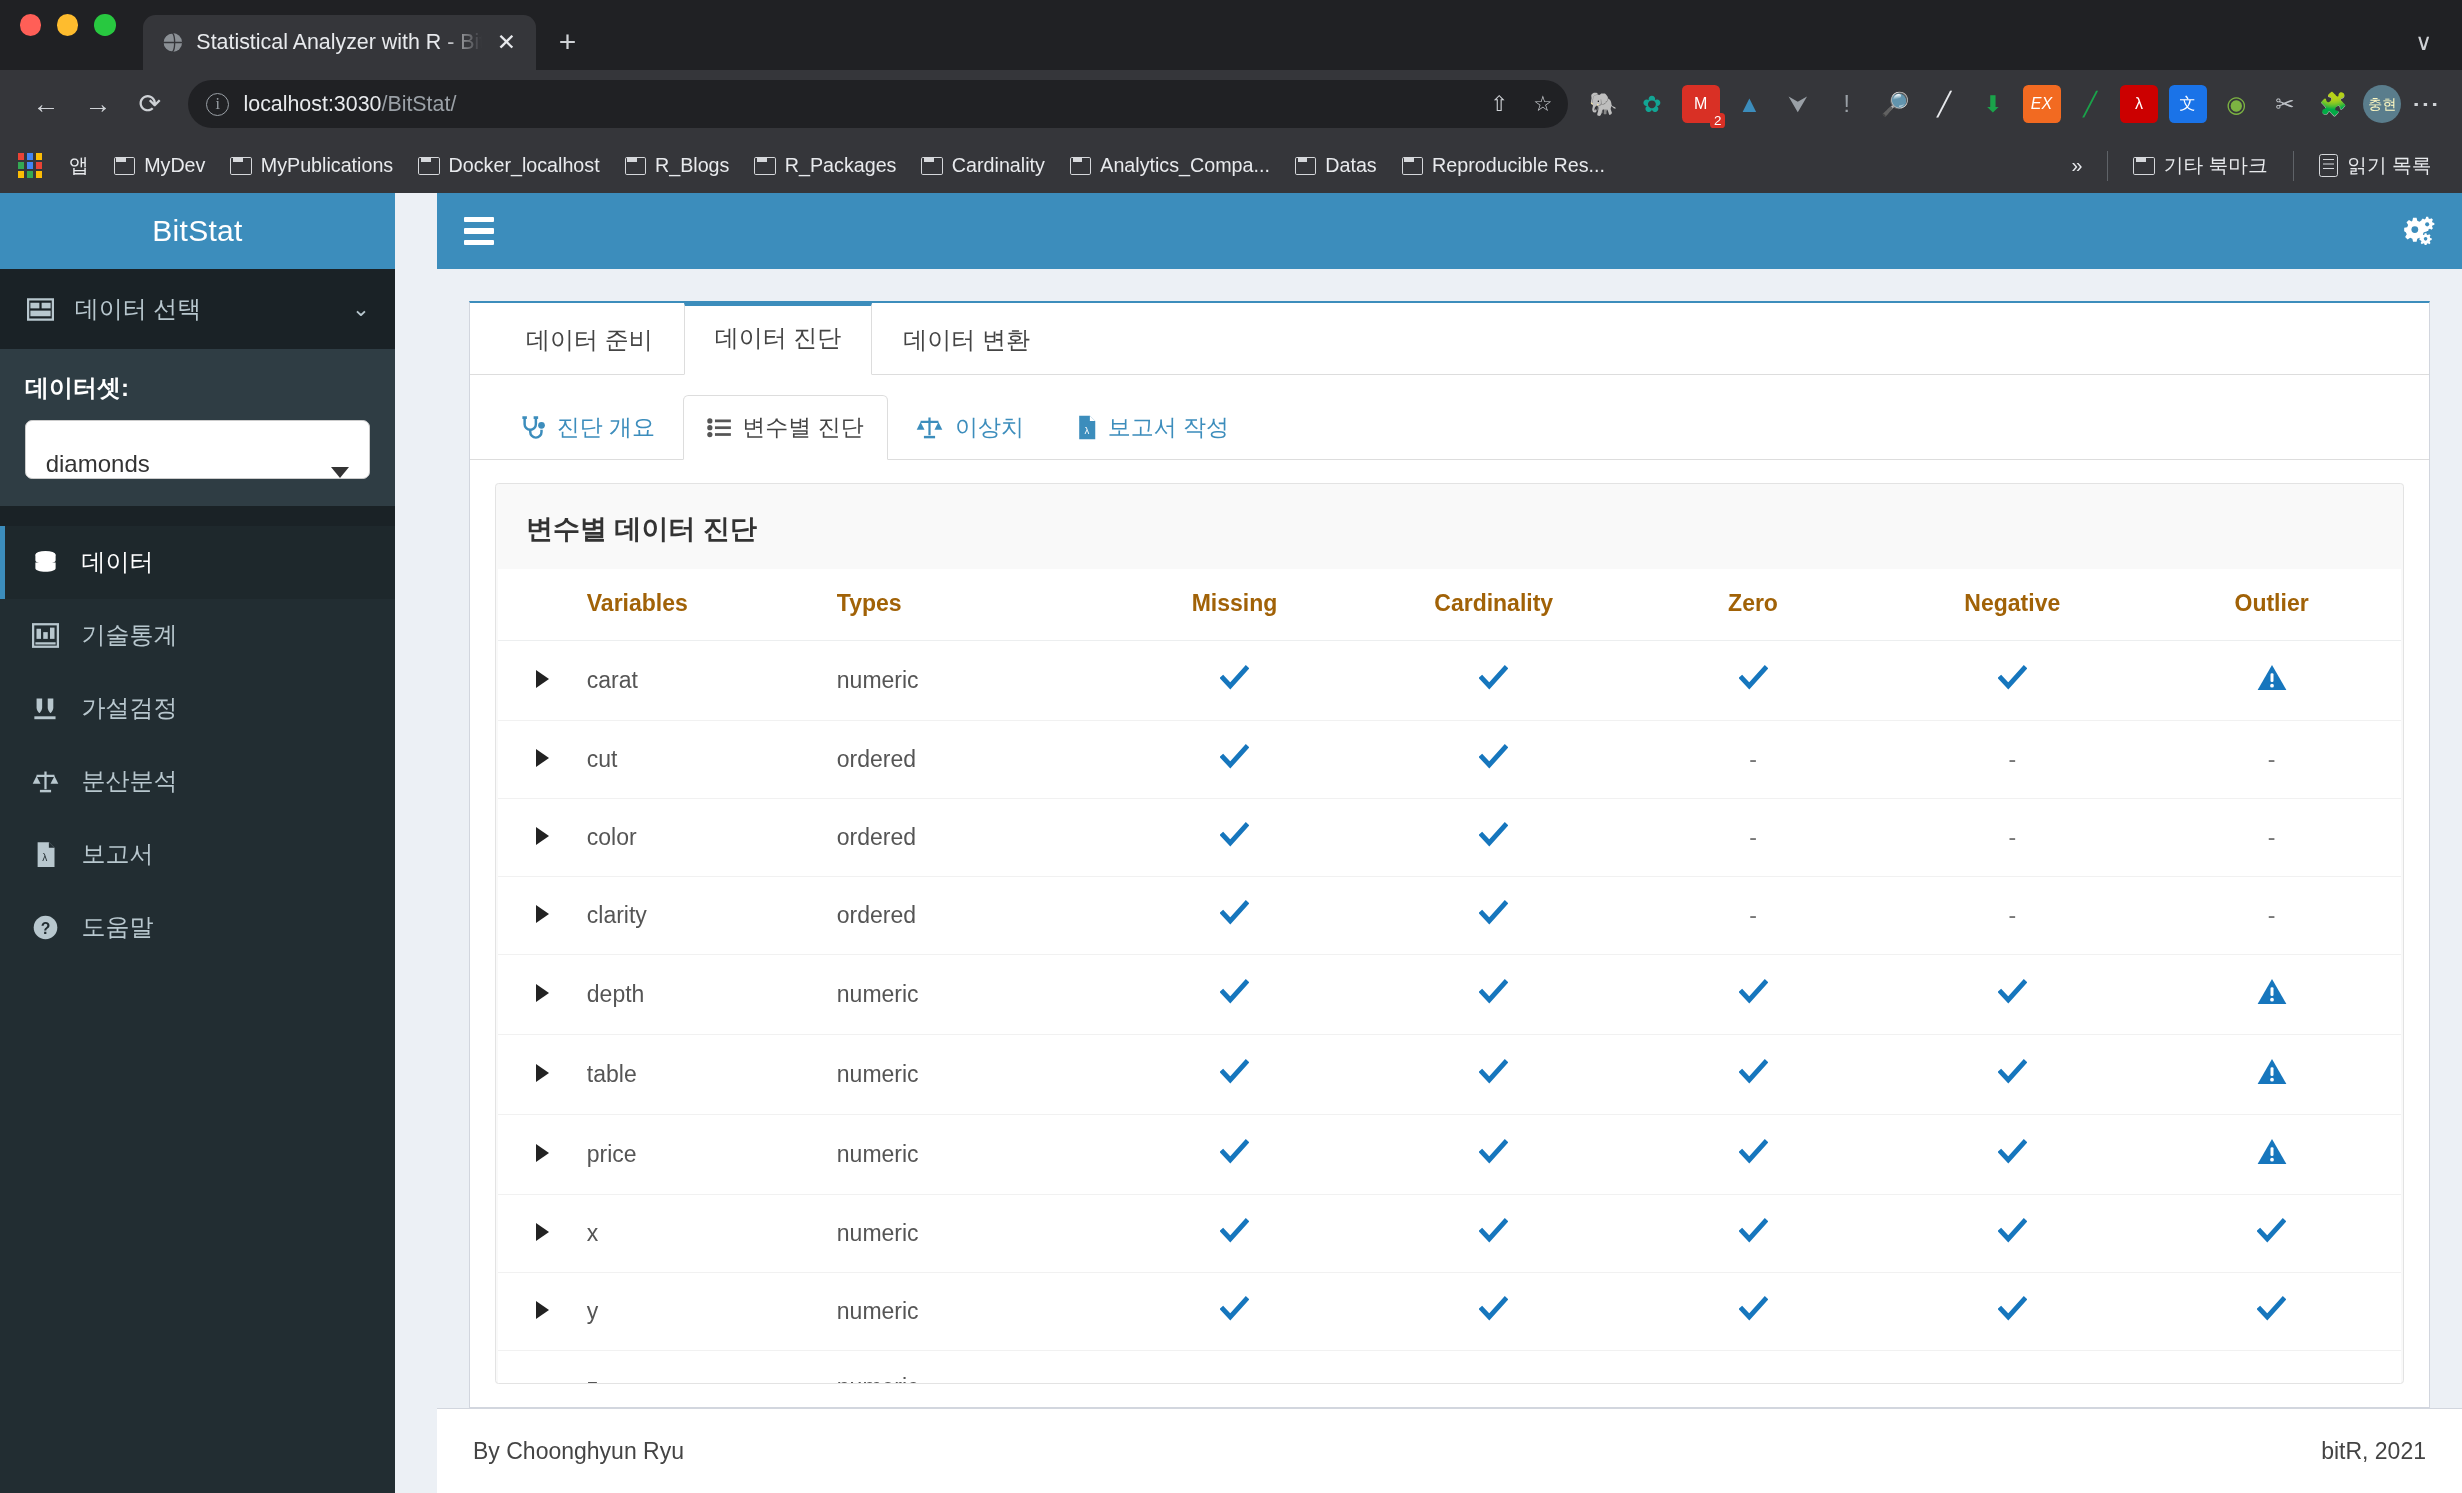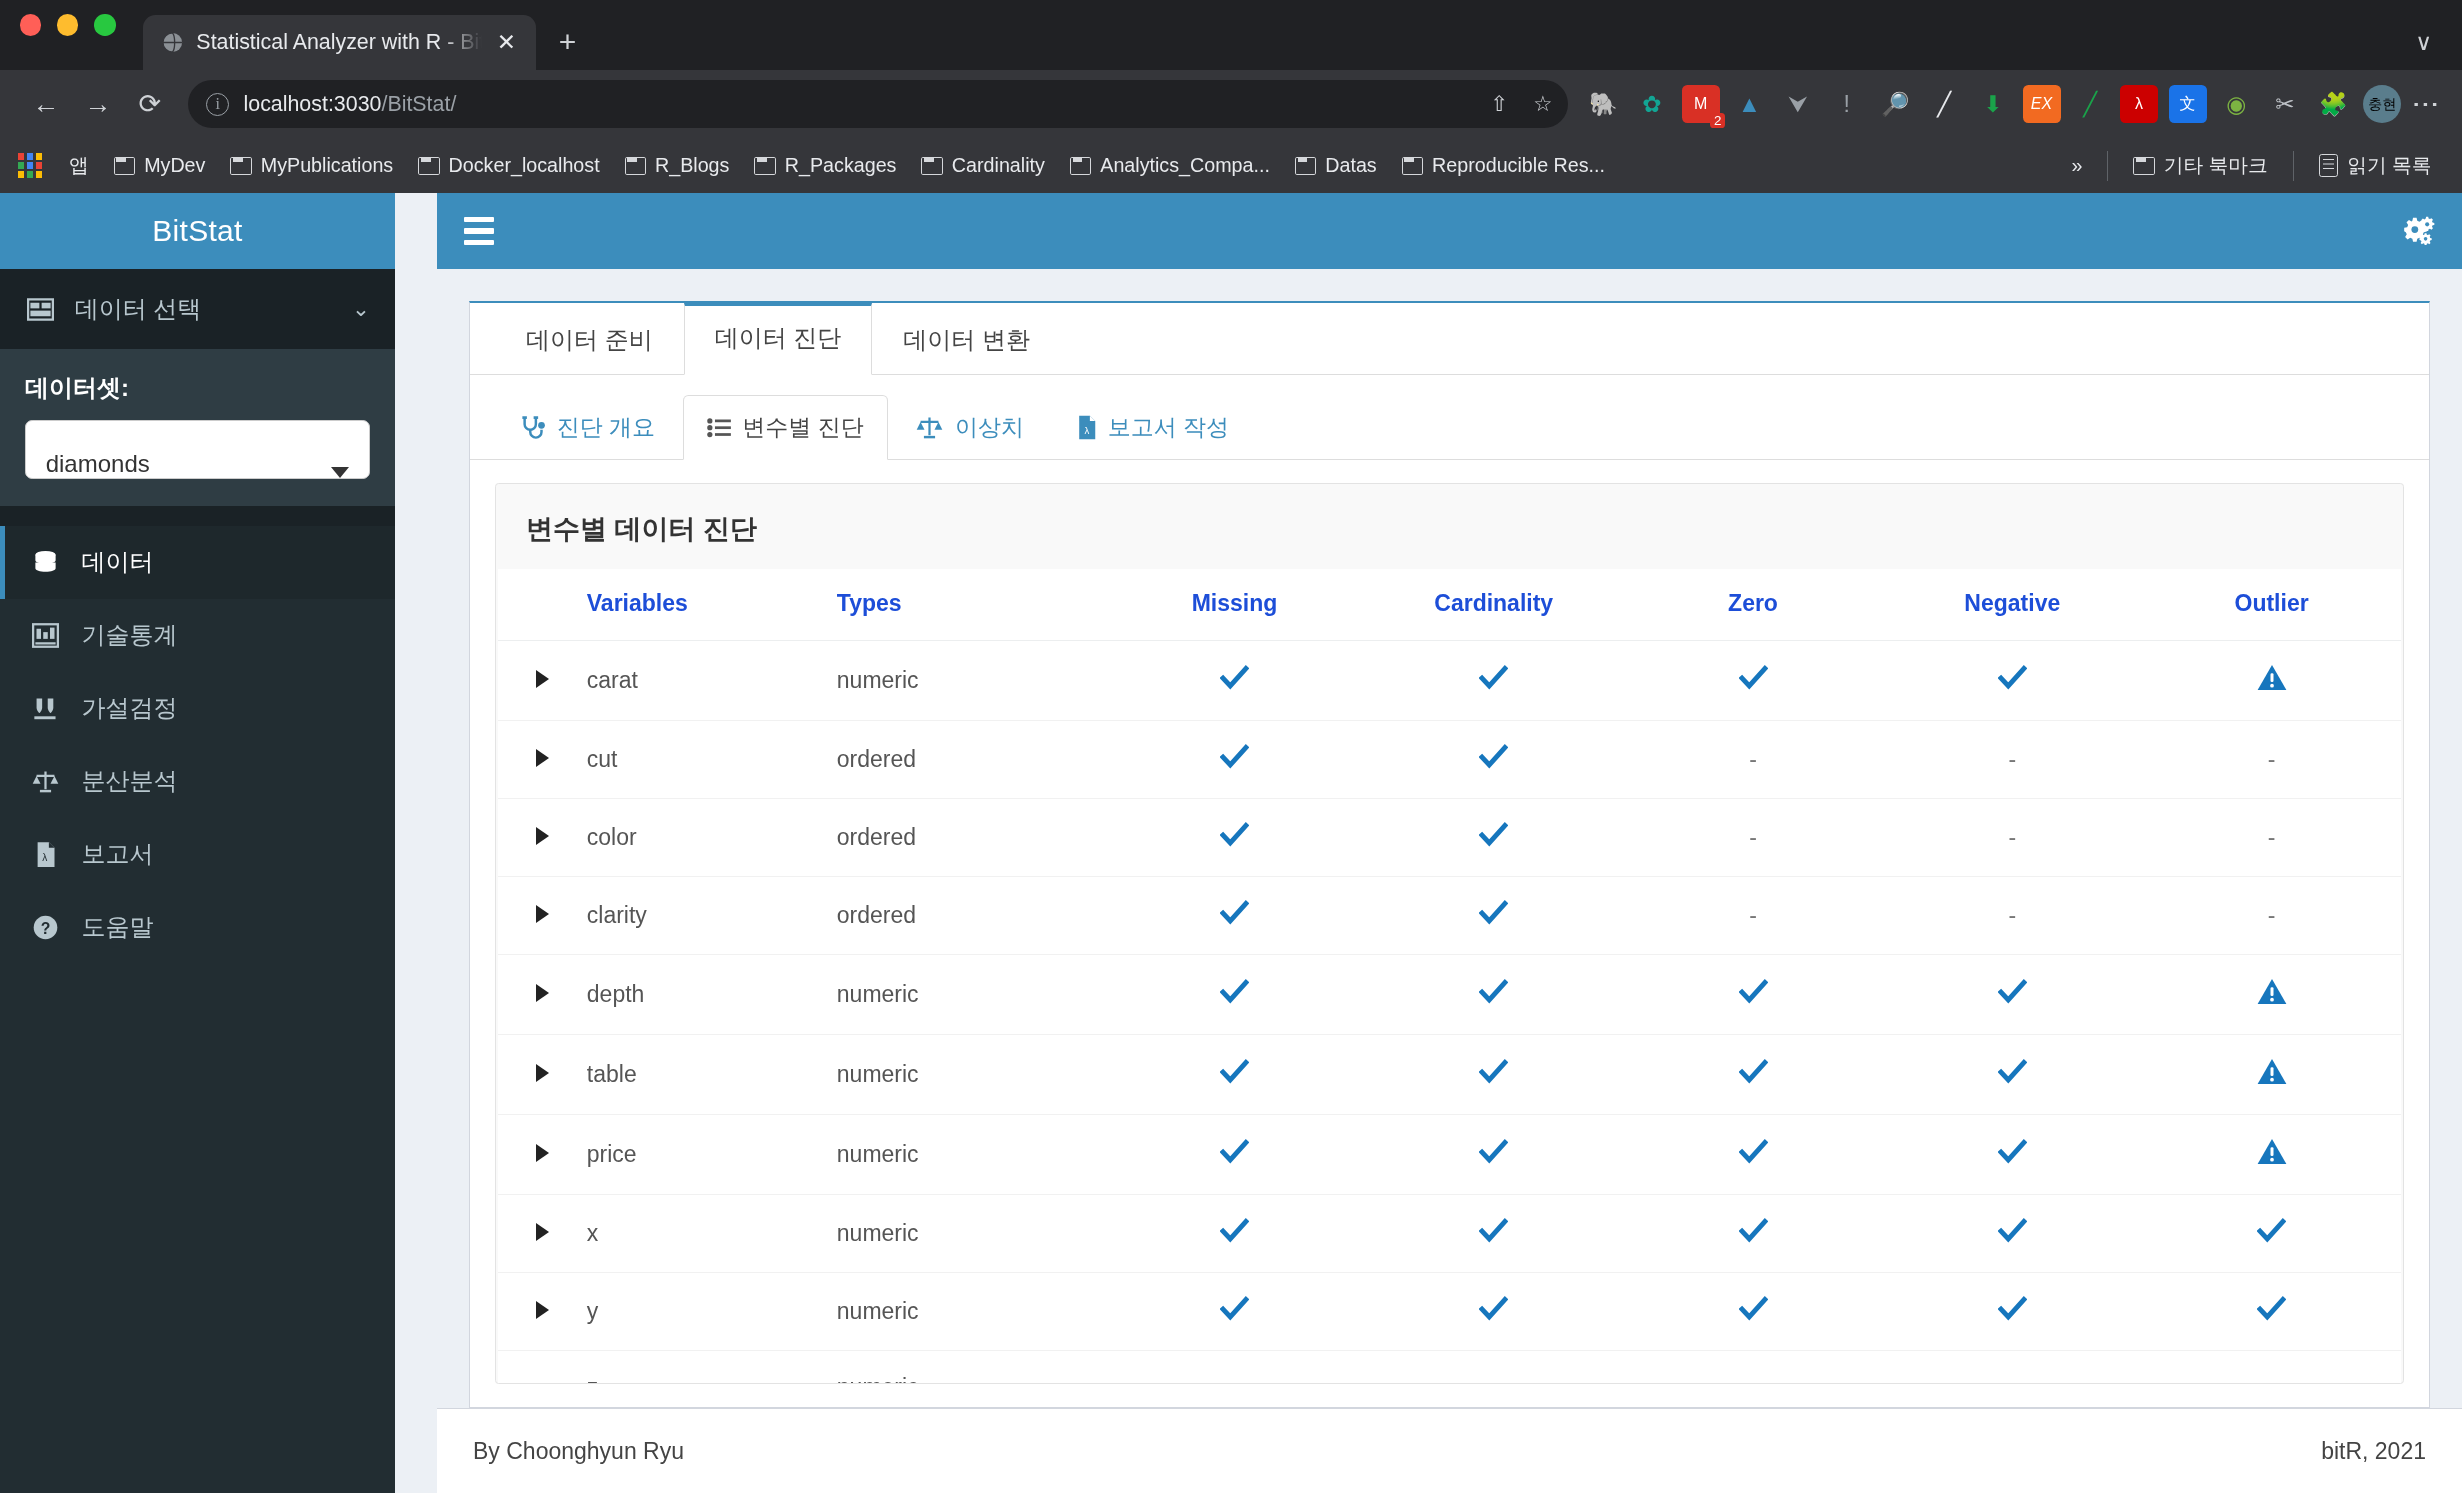--- a/index.html
+++ b/index.html
@@ -134,21 +134,21 @@
   .tab2 .ic { color:#3c8dbc; display:flex; align-items:center; }
 
   .card {
     margin: 23px 25px; border:0.9px solid #e3e3e3; border-radius:3.6px; background:#f9f9f9;
     flex:1; min-height:0; overflow:hidden; display:flex; flex-direction:column;
   }
   .card-title { font-size: 27px; color:#333; padding: 27px 30px 21.4px; font-weight:600;}
   .tbl-wrap { background:#fff; margin: 0 1.8px; }
   table { width:100%; border-collapse:collapse; table-layout:fixed; }
   thead th {
-    font-size: 23px; color:#1d4ed8; font-weight:bold; padding: 21.4px 0 23px; text-align:center;
+    font-size: 23px; color:#a16207; font-weight:bold; padding: 21.4px 0 23px; text-align:center;
     border-bottom:1.8px solid #eceeef;
   }
   thead th.c-exp { width: 89px; }
   thead th.c-var { width: 250px; text-align:left; }
   thead th.c-typ { width: 268px; text-align:left; }
   tbody td { padding: 23px 0; font-size: 23px; color:#555; text-align:center;
              border-bottom:0.9px solid #f1f1f1; }
   tbody td.c-exp { text-align:left; padding-left: 38px; }
   tbody td.c-var, tbody td.c-typ { text-align:left; }
   tbody tr:last-child td { border-bottom:0.9px solid #eceeef; }
@@ -242,21 +242,21 @@
         </span>
         <span class="ext" style="color: rgb(124, 179, 66); font-size: 23px;">
           <span>◉</span>
         </span>
         <span class="ext" style="color: rgb(189, 193, 198); font-size: 23px;">
           <span>✂</span>
         </span>
         <span class="ext" style="color: rgb(232, 234, 237); font-size: 23px;">
           <span>🧩</span>
         </span>
-        <span class="ext" style="color: #000000; background: rgb(90, 125, 140); border-radius: 50%; font-size: 14.3px;">
+        <span class="ext" style="color: #fef9c3; background: rgb(90, 125, 140); border-radius: 50%; font-size: 14.3px;">
           <span>충현</span>
         </span>
       </div>
     <span class="kebab">⋮</span>
   </div>
 
   <div class="bookmarks">
     <span class="apps-grid">
       <i style="background:#ea4335"></i>
         <i style="background:#4285f4"></i>

